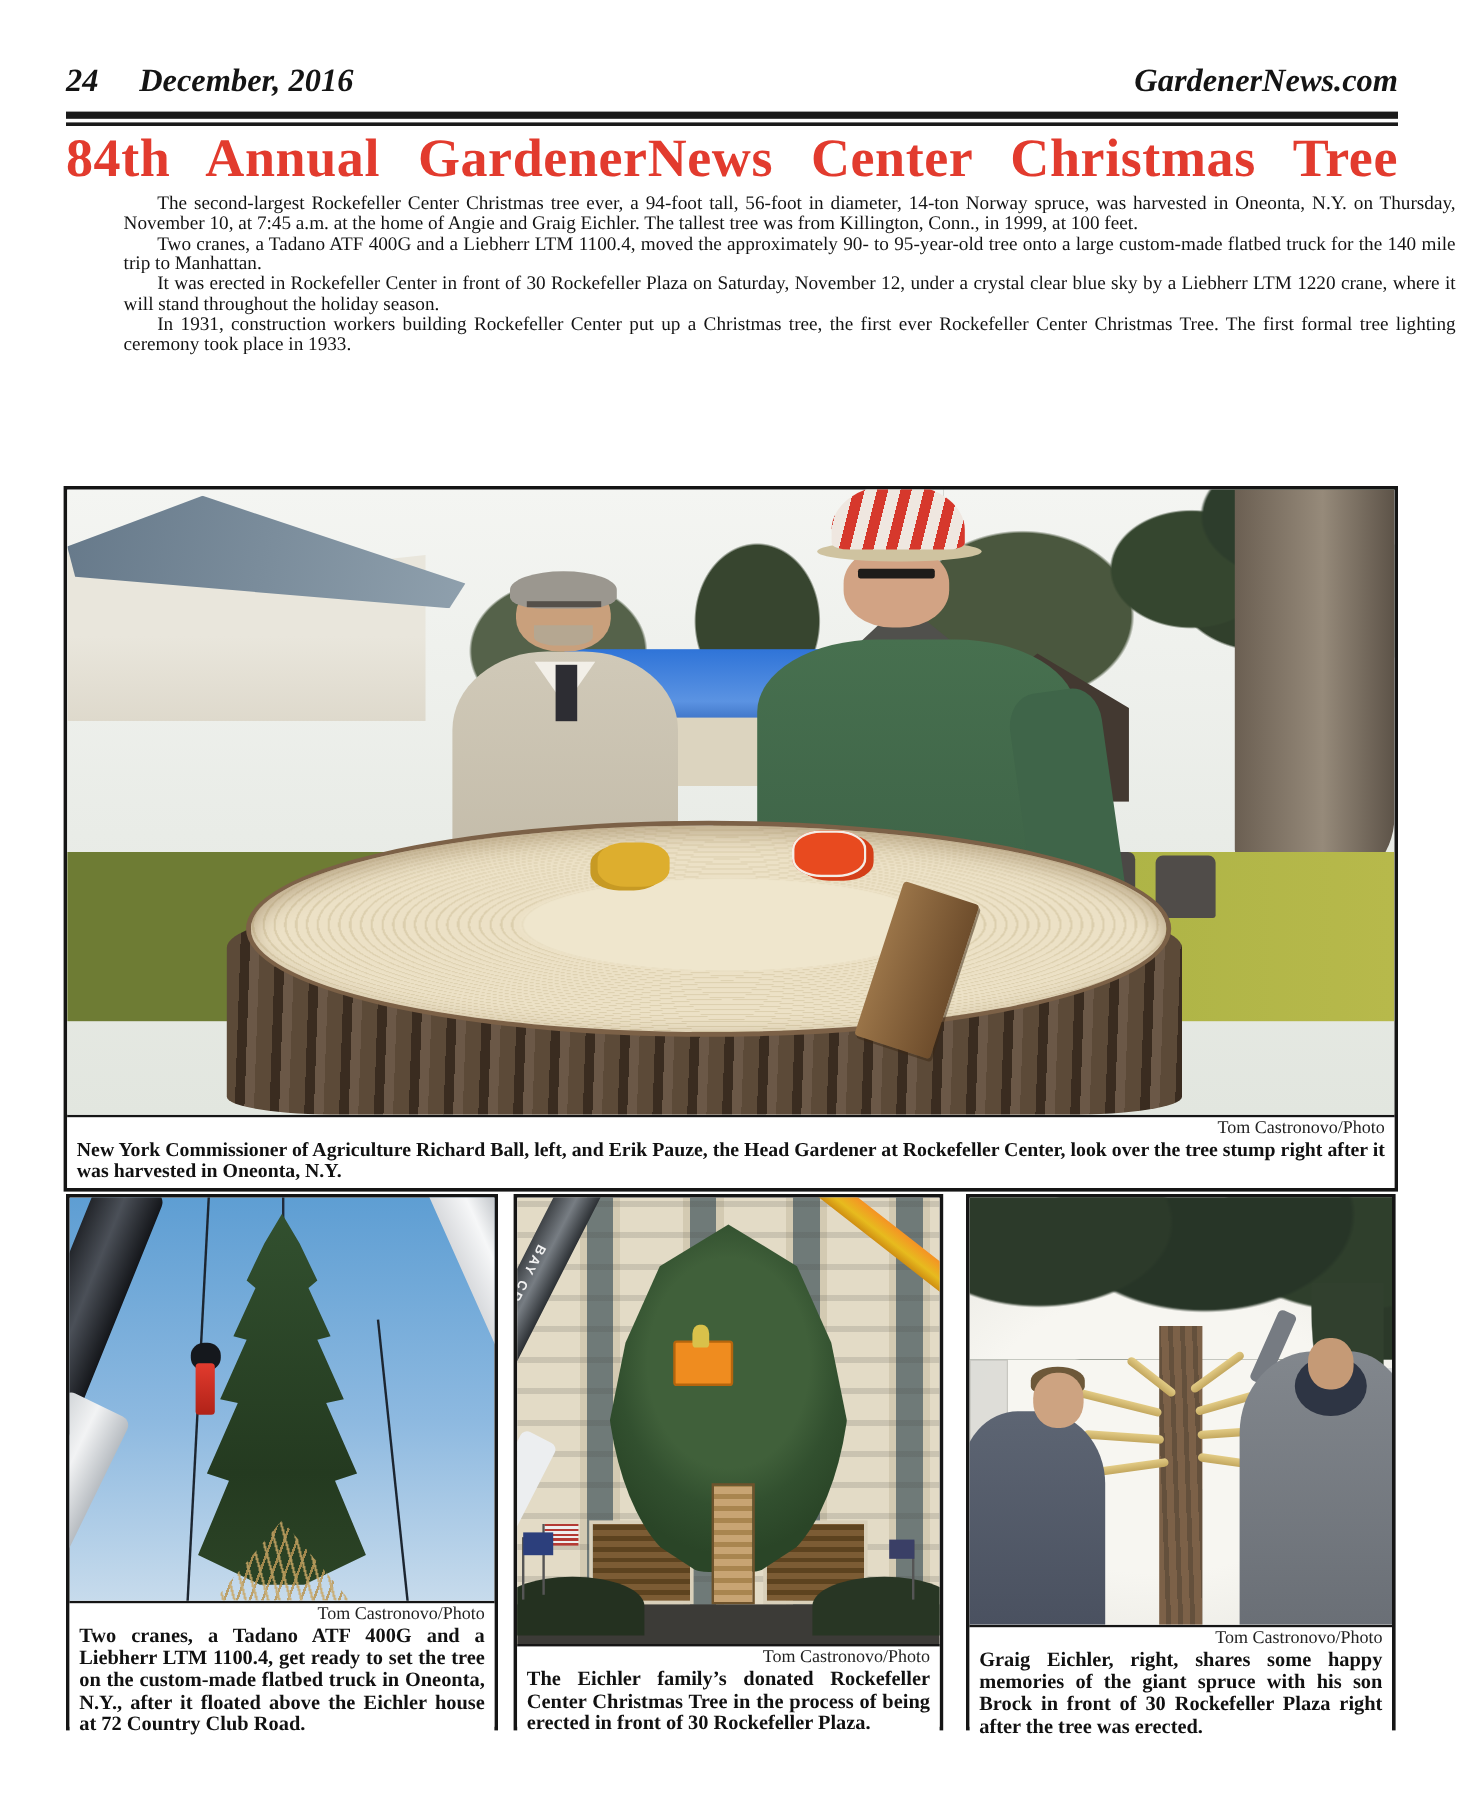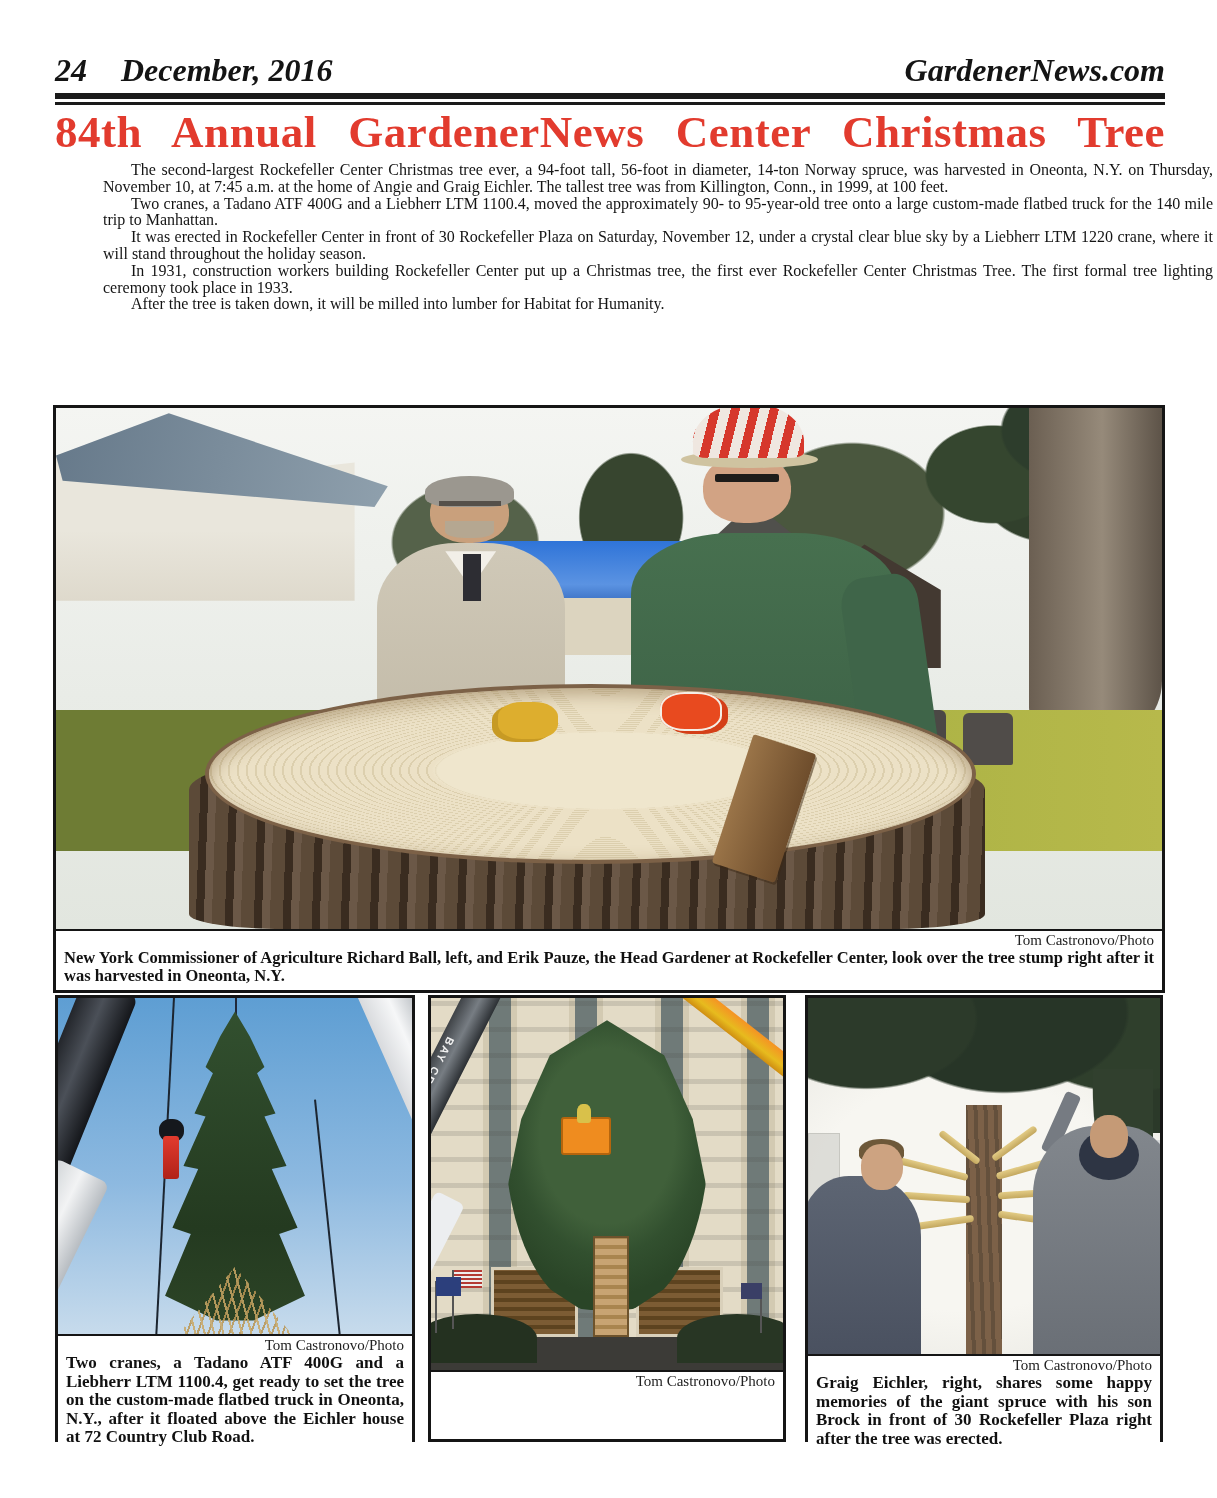--- a/index.html
+++ b/index.html
@@ -2,21 +2,21 @@
 <html><head>
 <meta charset="utf-8">
 <style>
   html,body{margin:0;padding:0;background:#fff;}
   .page{position:relative;width:1217px;height:1498px;background:#fff;overflow:hidden;
         font-family:"Liberation Serif", serif;color:#141414;}
 
   
   .masthead{position:absolute;left:55px;top:52px;width:1110px;display:flex;
             justify-content:space-between;align-items:baseline;
-            font-weight:bold;font-style:italic;font-size:32px;}
+            font-weight:bold;font-style:italic;font-size:27px;}
   .masthead .left{display:flex;gap:34px;}
   .rule1{position:absolute;left:55px;top:93px;width:1110px;height:6px;background:#1a1a1a;}
   .rule2{position:absolute;left:55px;top:102px;width:1110px;height:3px;background:#1a1a1a;}
 
   
   .headline{position:absolute;left:55px;top:106px;width:1110px;
             font-size:45px;font-weight:bold;color:#e23b2e;
             text-align:justify;text-align-last:justify;white-space:nowrap;letter-spacing:.5px;}
 
   
@@ -230,21 +230,20 @@
   <div class="rule1"></div>
   <div class="rule2"></div>
 
   <div class="headline">84th Annual GardenerNews Center Christmas Tree</div>
 
   <div class="bodycopy">
     <p>The second-largest Rockefeller Center Christmas tree ever, a 94-foot tall, 56-foot in diameter, 14-ton Norway spruce, was harvested in Oneonta, N.Y. on Thursday, November 10, at 7:45 a.m. at the home of Angie and Graig Eichler. The tallest tree was from Killington, Conn., in 1999, at 100 feet.</p>
     <p>Two cranes, a Tadano ATF 400G and a Liebherr LTM 1100.4, moved the approximately 90- to 95-year-old tree onto a large custom-made flatbed truck for the 140 mile trip to Manhattan.</p>
     <p>It was erected in Rockefeller Center in front of 30 Rockefeller Plaza on Saturday, November 12, under a crystal clear blue sky by a Liebherr LTM 1220 crane, where it will stand throughout the holiday season.</p>
     <p>In 1931, construction workers building Rockefeller Center put up a Christmas tree, the first ever Rockefeller Center Christmas Tree. The first formal tree lighting ceremony took place in 1933.</p>
-    <p>After the tree is taken down, it will be milled into lumber for Habitat for Humanity.</p>
   </div>
 
   <div class="figure fig-main">
     <div class="photo">
       <div class="abs mp-sky"></div>
       <div class="abs mp-trees"></div>
       <div class="abs mp-lhouse"></div>
       <div class="abs mp-lroof"></div>
       <div class="abs mp-rhouse"></div>
       <div class="abs mp-rroof"></div>
@@ -321,20 +320,21 @@
       <div class="abs p2-shrubR"></div>
       <div class="abs p2-flagpole1"></div>
       <div class="abs p2-flag-us"></div>
       <div class="abs p2-flagpole2"></div>
       <div class="abs p2-flag-b1"></div>
       <div class="abs p2-flagpole3"></div>
       <div class="abs p2-flag-b2"></div>
     </div>
     <div class="capbox">
       <div class="credit">Tom Castronovo/Photo</div>
+      <div class="cap">The Eichler family’s donated Rockefeller Center Christmas Tree in the process of being erected in front of 30 Rockefeller Plaza.</div>
     </div>
   </div>
 
   <div class="figure fig3">
     <div class="photo">
       <div class="abs p3-sky"></div>
       <div class="abs p3-bldgL"></div>
       <div class="abs p3-bldgR"></div>
       <div class="abs p3-canopy"></div>
       <div class="abs p3-drape"></div>

